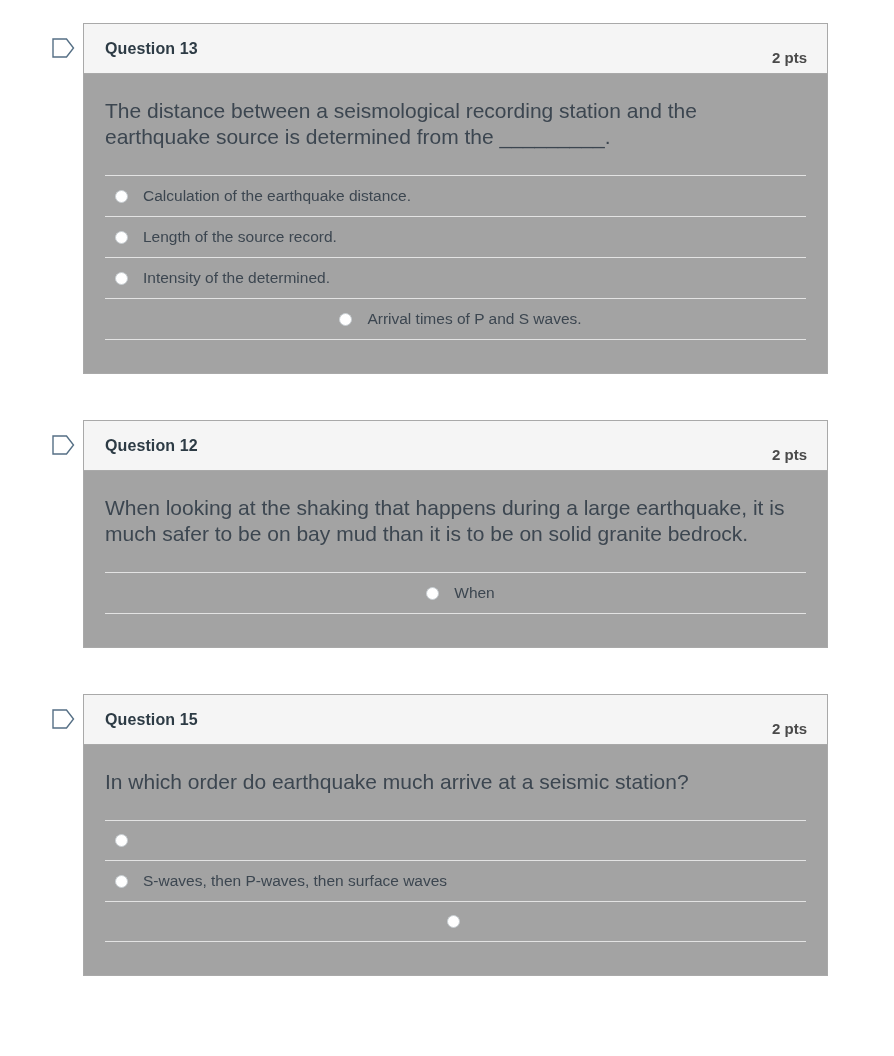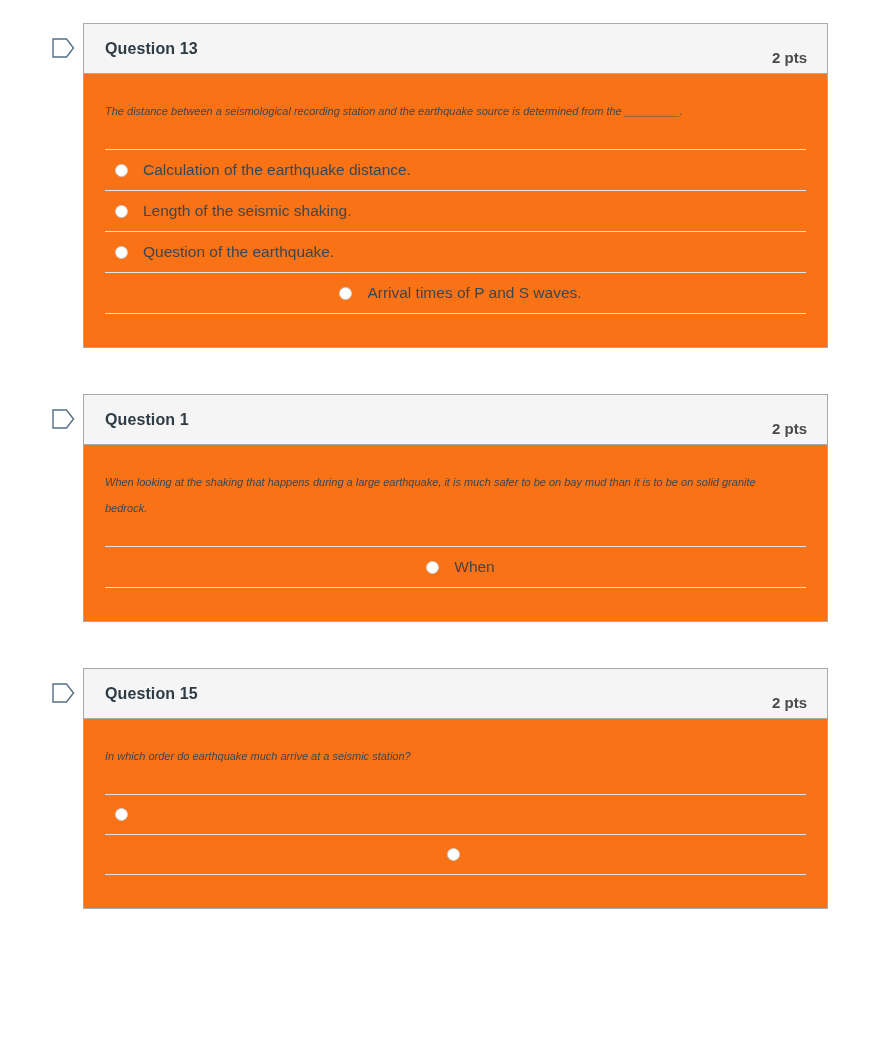--- a/index.html
+++ b/index.html
@@ -39,21 +39,21 @@
     line-height: 0;
   }
   .flag-marker svg {
     display: block;
   }
 
   .question-card {
     margin-left: 83px;
     margin-right: 66px;
     border: 1px solid #a9a9a9;
-    background: #f97316;
+    background: #a3a3a3;
     box-sizing: border-box;
   }
 
   .question-header {
     background: #f5f5f5;
     border-bottom: 1px solid #a9a9a9;
     height: 50px;
     display: flex;
     align-items: center;
     justify-content: space-between;
@@ -70,26 +70,25 @@
     font-size: 15px;
     font-weight: bold;
     color: #4a4a4a;
     margin-top: 17px;
   }
 
   .question-body {
     padding: 24px 21px 0 21px;
   }
   .question-text {
-    font-size: 11px;
+    font-size: 21px;
     line-height: 26px;
     color: #3c4650;
     max-width: 690px;
     margin: 0;
-    font-style: italic;
   }
 
   .answers {
     margin-top: 25px;
     padding-bottom: 33px;
   }
   .answer {
     border-top: 1px solid #e3e3e3;
     display: flex;
     align-items: center;
@@ -134,47 +133,47 @@
       <div class="question-body">
         <p class="question-text">The distance between a seismological recording station and the earthquake source is determined from the _________.</p>
         <div class="answers">
   <div class="answer">
     <span class="answer-radio"></span>
     <span class="answer-label">Calculation of the earthquake distance.</span>
   </div>
 
   <div class="answer">
     <span class="answer-radio"></span>
-    <span class="answer-label">Length of the seismic shaking.</span>
-  </div>
-
-  <div class="answer">
-    <span class="answer-radio"></span>
-    <span class="answer-label">Question of the earthquake.</span>
+    <span class="answer-label">Length of the source record.</span>
+  </div>
+
+  <div class="answer">
+    <span class="answer-radio"></span>
+    <span class="answer-label">Intensity of the determined.</span>
   </div>
 
 
   <div class="answer">
     <span class="answer-radio"></span>
     <span class="answer-label">Arrival times of P and S waves.</span>
   </div>
 </div>
       </div>
     </div>
   </div>
 
   <div class="question-row">
     <span class="flag-marker">
       <svg width="23" height="20" viewBox="0 0 23 20" xmlns="http://www.w3.org/2000/svg">
         <path d="M1 1 H14.5 L21.5 10 L14.5 19 H1 Z" fill="none" stroke="#556f85" stroke-width="1.4"></path>
       </svg>
     </span>
     <div class="question-card">
       <div class="question-header">
-        <span class="question-name">Question 1</span>
+        <span class="question-name">Question 12</span>
         <span class="question-points">2 pts</span>
       </div>
       <div class="question-body">
         <p class="question-text">When looking at the shaking that happens during a large earthquake, it is much safer to be on bay mud than it is to be on solid granite bedrock.</p>
         <div class="answers">
   <div class="answer">
     <span class="answer-radio"></span>
     <span class="answer-label">When</span>
   </div>
 
@@ -194,20 +193,24 @@
         <span class="question-name">Question 15</span>
         <span class="question-points">2 pts</span>
       </div>
       <div class="question-body">
         <p class="question-text">In which order do earthquake much arrive at a seismic station?</p>
         <div class="answers">
   <div class="answer">
     <span class="answer-radio"></span>
   </div>
 
+  <div class="answer">
+    <span class="answer-radio"></span>
+    <span class="answer-label">S-waves, then P-waves, then surface waves</span>
+  </div>
 
   <div class="answer">
     <span class="answer-radio"></span>
   </div>
 </div>
       </div>
     </div>
   </div>
 </div>
 

